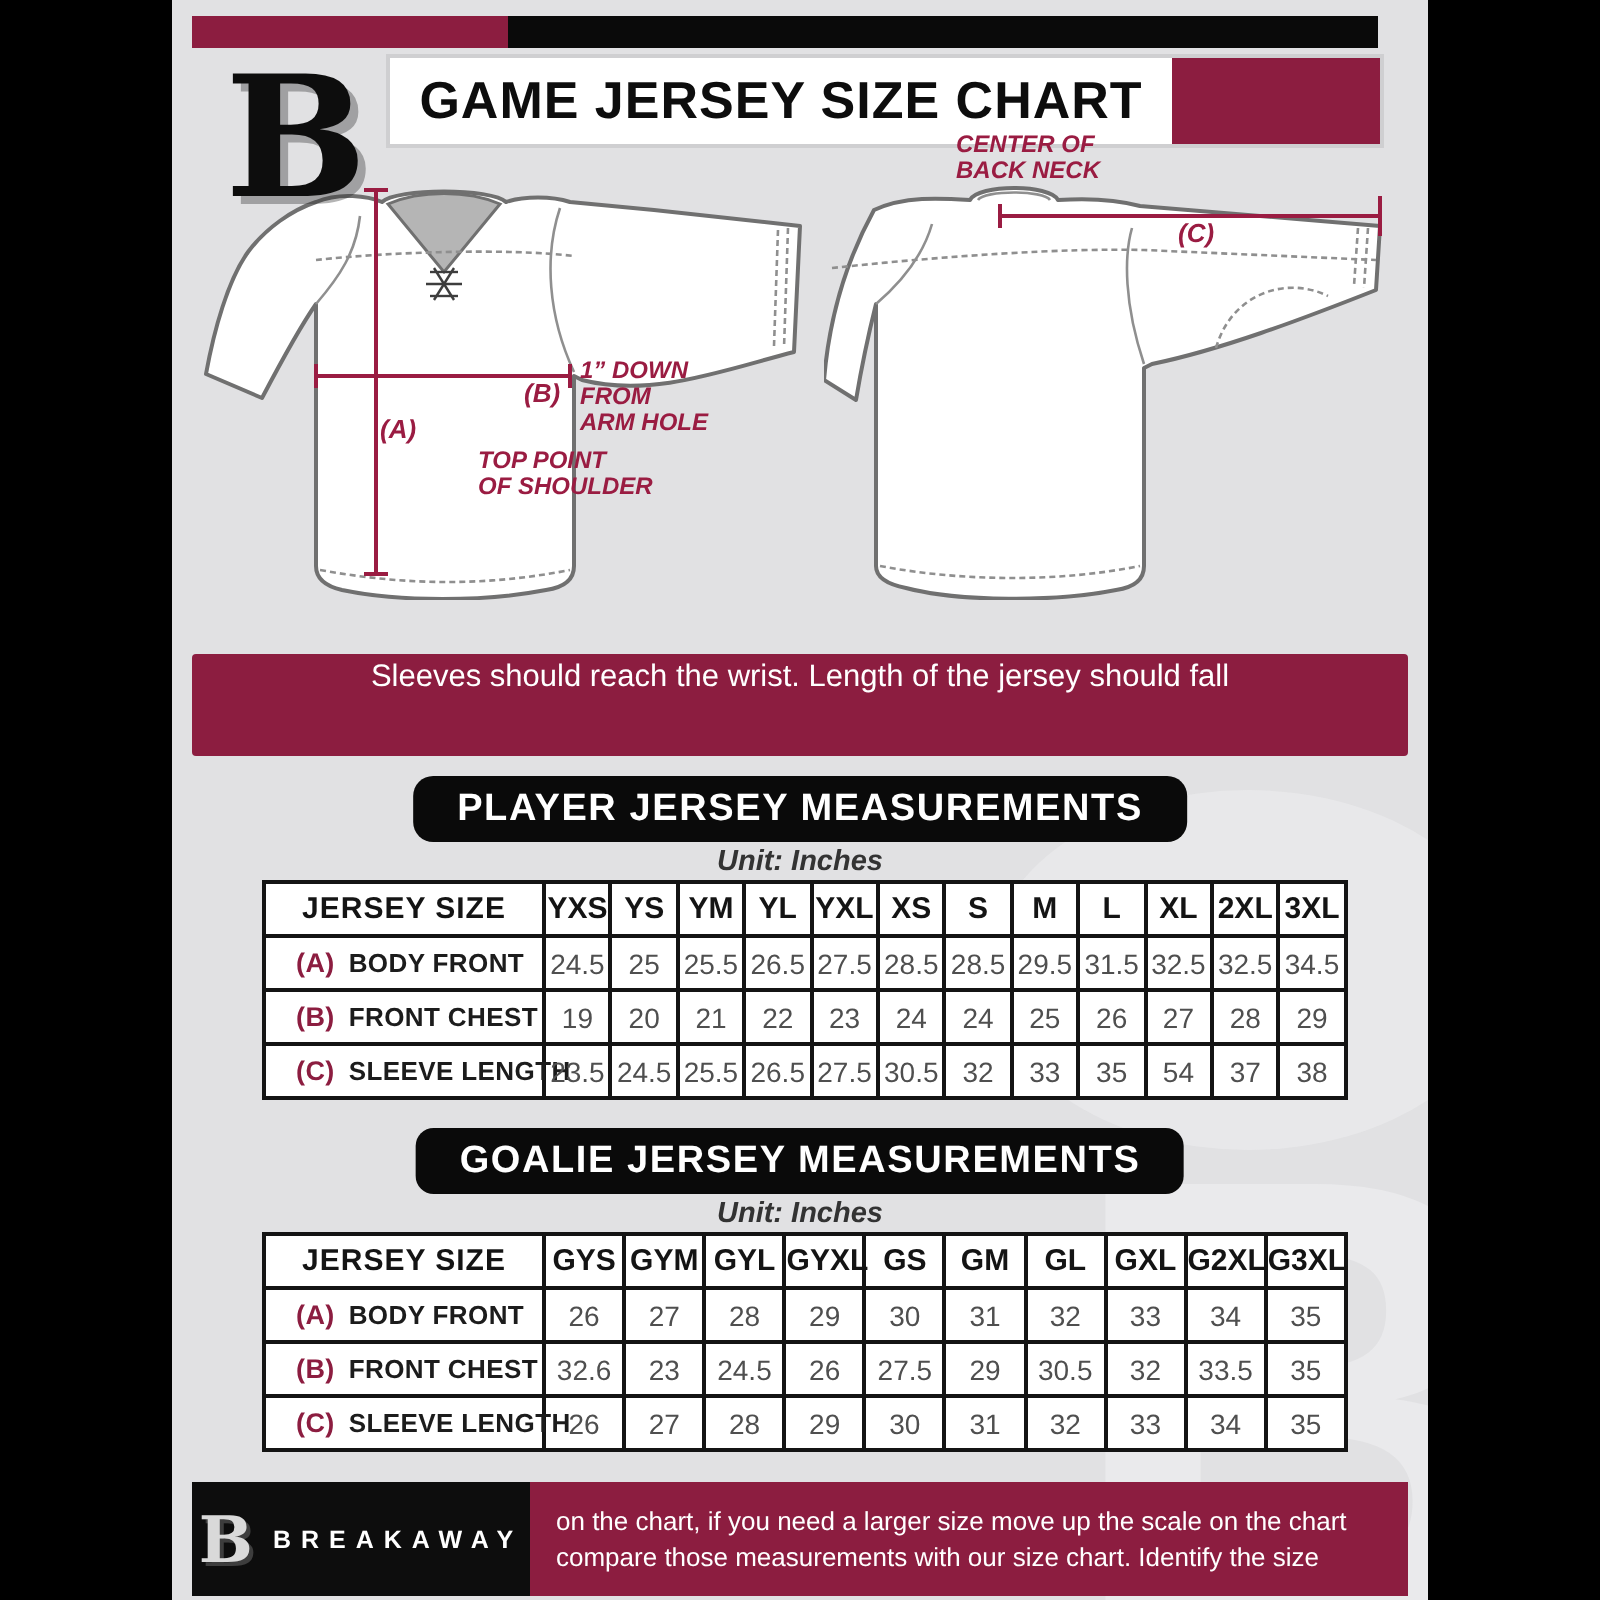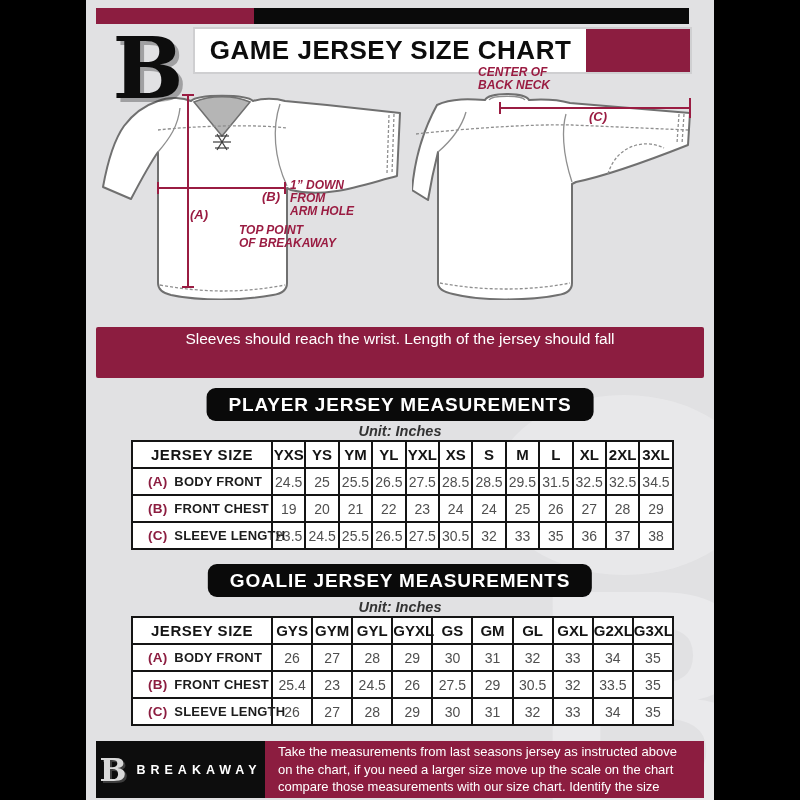--- a/index.html
+++ b/index.html
@@ -35,21 +35,21 @@
     font-size:12px;line-height:13px;z-index:2;}
   .anno-key{font-size:13px;line-height:14px;}
   
   .banner{position:absolute;left:10px;top:327px;width:608px;height:51px;background:#8c1d40;
     color:#fff;display:flex;flex-direction:column;justify-content:flex-start;text-align:center;
     font-size:15.5px;line-height:23px;border-radius:2px;z-index:1;}
   
   .section-pill{position:absolute;left:50%;transform:translateX(-50%);background:#0a0a0a;color:#fff;
     border-radius:9px;height:33px;line-height:33px;padding:0 22px;font-size:19px;font-weight:bold;
     letter-spacing:.8px;white-space:nowrap;z-index:1;}
-  .pill-player{top:388px;}
+  .pill-player{top:388px;border-radius:10px;}
   .pill-goalie{top:564px;}
   .unit{position:absolute;left:0;width:628px;text-align:center;font-style:italic;font-weight:bold;
     font-size:14.5px;color:#333;z-index:1;}
   .unit-player{top:423px;}
   .unit-goalie{top:599px;}
   
   .size-table{position:absolute;left:45px;width:541px;border-collapse:collapse;table-layout:fixed;z-index:1;}
   .table-player{top:440px;}
   .table-goalie{top:616px;}
   .size-table th,.size-table td{border:2px solid #141414;height:25px;text-align:center;
@@ -133,21 +133,21 @@
     <g stroke="#9a1c42" stroke-width="2" fill="none">
       <line x1="88" y1="20" x2="278" y2="20"></line>
       <line x1="88" y1="14" x2="88" y2="26"></line>
       <line x1="278" y1="10" x2="278" y2="30"></line>
     </g>
   </svg>
 
   <div class="anno anno-key" style="left:104px;top:208px;">(A)</div>
   <div class="anno" style="left:112px;top:224px;margin-left:41px;">
     <div>TOP POINT</div>
-    <div>OF BREAKAWAY</div>
+    <div>OF SHOULDER</div>
   </div>
   <div class="anno anno-key" style="left:176px;top:190px;">(B)</div>
   <div class="anno" style="left:204px;top:179px;">
     <div>1” DOWN</div>
     <div>FROM</div>
     <div>ARM HOLE</div>
   </div>
   <div class="anno" style="left:392px;top:66px;">
     <div>CENTER OF</div>
     <div>BACK NECK</div>
@@ -216,21 +216,21 @@
       <td class="label-cell"><span class="key">(C)</span><span>SLEEVE LENGTH</span></td>
       <td class="val">23.5</td>
       <td class="val">24.5</td>
       <td class="val">25.5</td>
       <td class="val">26.5</td>
       <td class="val">27.5</td>
       <td class="val">30.5</td>
       <td class="val">32</td>
       <td class="val">33</td>
       <td class="val">35</td>
-      <td class="val">36</td>
+      <td class="val">54</td>
       <td class="val">37</td>
       <td class="val">38</td>
     </tr>
   </tbody>
     </table>
 
   <div class="section-pill pill-goalie">GOALIE JERSEY MEASUREMENTS</div>
   <div class="unit unit-goalie">Unit: Inches</div>
 
   <table class="size-table table-goalie">
@@ -260,21 +260,21 @@
       <td class="val">29</td>
       <td class="val">30</td>
       <td class="val">31</td>
       <td class="val">32</td>
       <td class="val">33</td>
       <td class="val">34</td>
       <td class="val">35</td>
     </tr>
     <tr>
       <td class="label-cell"><span class="key">(B)</span><span>FRONT CHEST</span></td>
-      <td class="val">25.4</td>
+      <td class="val">32.6</td>
       <td class="val">23</td>
       <td class="val">24.5</td>
       <td class="val">26</td>
       <td class="val">27.5</td>
       <td class="val">29</td>
       <td class="val">30.5</td>
       <td class="val">32</td>
       <td class="val">33.5</td>
       <td class="val">35</td>
     </tr>
@@ -293,19 +293,18 @@
     </tr>
   </tbody>
     </table>
 
   <div class="footer">
     <div class="footer-logo-box">
       <span class="footer-logo-letter">B</span>
       <span class="footer-brand">BREAKAWAY</span>
     </div>
     <div class="footer-note">
-      <div>Take the measurements from last seasons jersey as instructed above</div>
       <div>on the chart, if you need a larger size move up the scale on the chart</div>
       <div>compare those measurements  with our size chart. Identify the size</div>
     </div>
   </div>
 
 </div>
 
 </body></html>

